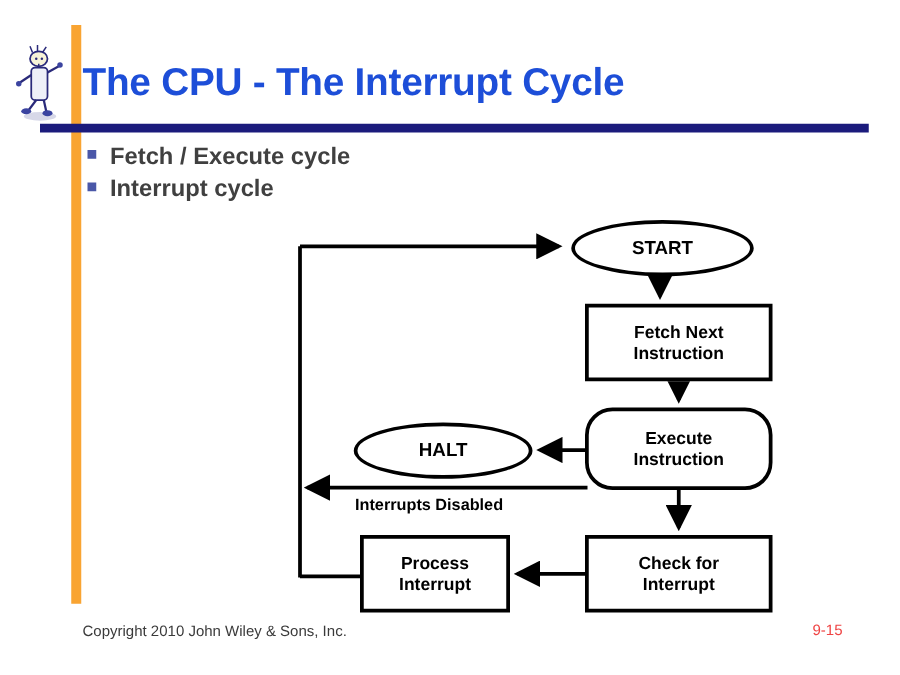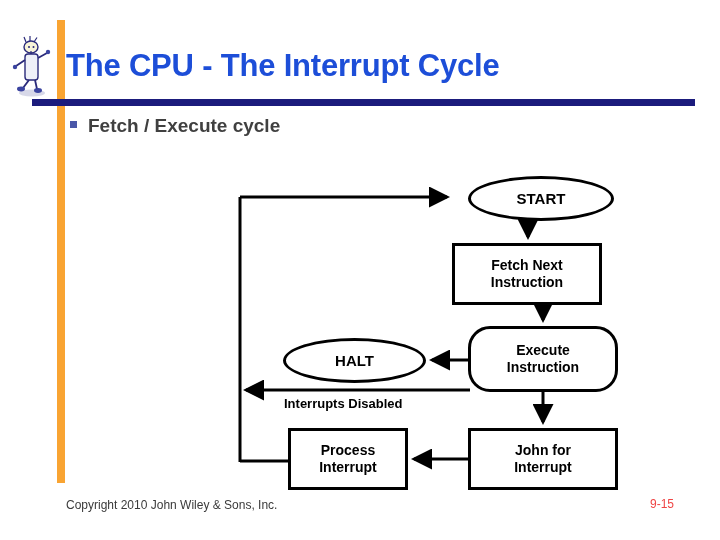--- a/index.html
+++ b/index.html
@@ -102,22 +102,22 @@
     color: #000000;
     line-height: 1.18;
     text-align: center;
   }
   .node.ellipse {
     border-radius: 50%;
   }
   .node .line { display: block; }
 
   
-  #node-start        { left:468px; top:176px; width:146px; height:45px; font-size:15px; }
-  #node-fetch        { left:452px; top:243px; width:150px; height:62px; }
+  #node-start        { left:457px; top:176px; width:146px; height:45px; font-size:15px; }
+  #node-fetch        { left:468px; top:243px; width:150px; height:62px; }
   #node-execute      { left:468px; top:326px; width:150px; height:66px;border-radius:22px; }
   #node-halt         { left:283px; top:338px; width:143px; height:45px; font-size:15px;text-align:center; }
   #node-process      { left:288px; top:428px; width:120px; height:62px; }
   #node-check        { left:468px; top:428px; width:150px; height:62px; }
 
   .label-interrupts {
     position: absolute;
     left: 284px;
     top: 396px;
     font-size: 13px;
@@ -171,20 +171,24 @@
     <ellipse cx="28" cy="54.5" rx="4" ry="2.4" fill="#3b44a0"></ellipse>
   </svg>
 
   <div class="slide-title">The CPU - The Interrupt Cycle</div>
 
   <div class="bullets">
     <div class="bullet-row">
       <span class="bullet-mark"></span>
       <span class="bullet-text">Fetch / Execute cycle</span>
     </div>
+    <div class="bullet-row">
+      <span class="bullet-mark"></span>
+      <span class="bullet-text">Interrupt cycle</span>
+    </div>
   </div>
 
   <svg class="flow" viewBox="0 0 720 540">
     <defs>
       <marker id="arrowhead" markerWidth="7" markerHeight="7" refX="6" refY="3.5" orient="auto" markerUnits="strokeWidth">
         <polygon points="0 0, 7 3.5, 0 7" fill="#000000"></polygon>
       </marker>
     </defs>
 
     <path d="M240 197 L447 197" stroke="#000" stroke-width="3" fill="none" marker-end="url(#arrowhead)"></path>
@@ -217,21 +221,21 @@
   <div class="node" id="node-execute">
     <span class="line">Execute</span>
     <span class="line">Instruction</span>
   </div>
 
   <div class="node ellipse" id="node-halt">
     <span class="line">HALT</span>
   </div>
 
   <div class="node" id="node-check">
-    <span class="line">John for</span>
+    <span class="line">Check for</span>
     <span class="line">Interrupt</span>
   </div>
 
   <div class="node" id="node-process">
     <span class="line">Process</span>
     <span class="line">Interrupt</span>
   </div>
 
   <div class="label-interrupts">Interrupts Disabled</div>
 

